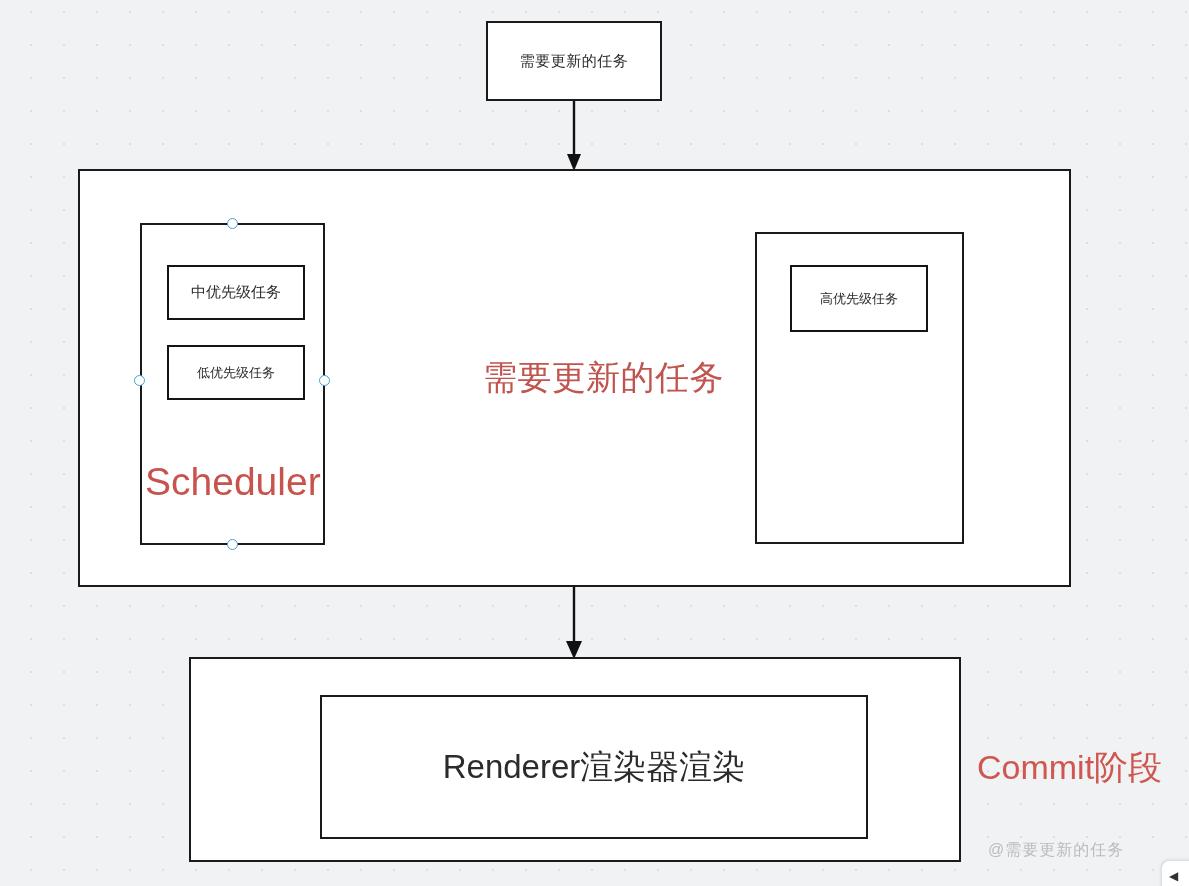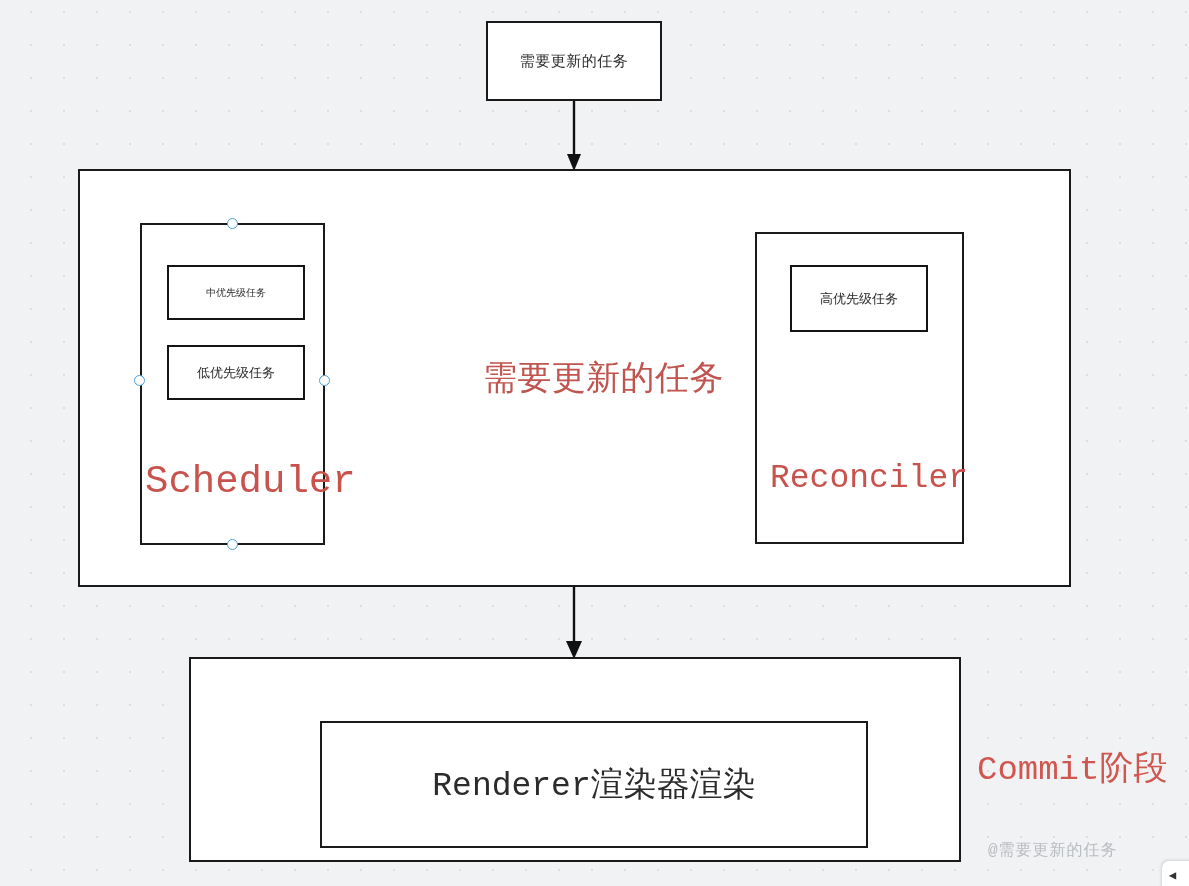--- a/index.html
+++ b/index.html
@@ -17,21 +17,20 @@
   
   #canvas {
     position: relative;
     width: 1189px;
     height: 886px;
     background-color: #f1f2f4;
     background-image:
       radial-gradient(circle at 1px 1px, #dcdee1 1.1px, transparent 1.3px);
     background-size: 33px 33px;
     background-position: 30px 11px;
-    font-family: Liberation Mono, monospace;
   }
 
   
   .box {
     position: absolute;
     background: #ffffff;
     border: 2px solid #1a1a1a;
     box-sizing: border-box;
   }
   .box-inner {
@@ -88,21 +87,21 @@
     font-size: 39px;
     color: #c8534d;
     white-space: nowrap;
   }
 
   #task-mid {
     left: 167px;
     top: 265px;
     width: 138px;
     height: 55px;
-    font-size: 10px;
+    font-size: 15px;
   }
   #task-low {
     left: 167px;
     top: 345px;
     width: 138px;
     height: 55px;
     font-size: 13px;
   }
 
   
@@ -130,23 +129,23 @@
 
   
   #commit-stage {
     left: 189px;
     top: 657px;
     width: 772px;
     height: 205px;
   }
   #renderer-box {
     left: 320px;
-    top: 721px;
+    top: 695px;
     width: 548px;
-    height: 127px;
+    height: 144px;
     font-size: 33px;
   }
   #commit-label {
     position: absolute;
     left: 977px;
     top: 745px;
     font-size: 34px;
     color: #d05650;
     white-space: nowrap;
   }
@@ -249,21 +248,20 @@
   <div class="handle" id="handle-bottom"></div>
   <div class="handle" id="handle-left"></div>
   <div class="handle" id="handle-right"></div>
 
   <div class="box" id="reconciler-box"></div>
 
   <div class="box box-inner center-text" id="task-high">
     <span>高优先级任务</span>
   </div>
 
-  <div id="reconciler-label">Reconciler</div>
 
   <svg class="arrow" id="arrow-mid" viewBox="0 0 16 72">
     <line x1="8" y1="0" x2="8" y2="57" stroke="#111111" stroke-width="2.4"></line>
     <polygon points="8,72 0,54 16,54" fill="#111111"></polygon>
   </svg>
 
   <div class="box" id="commit-stage"></div>
 
   <div class="box center-text" id="renderer-box">
     <span>Renderer渲染器渲染</span>

